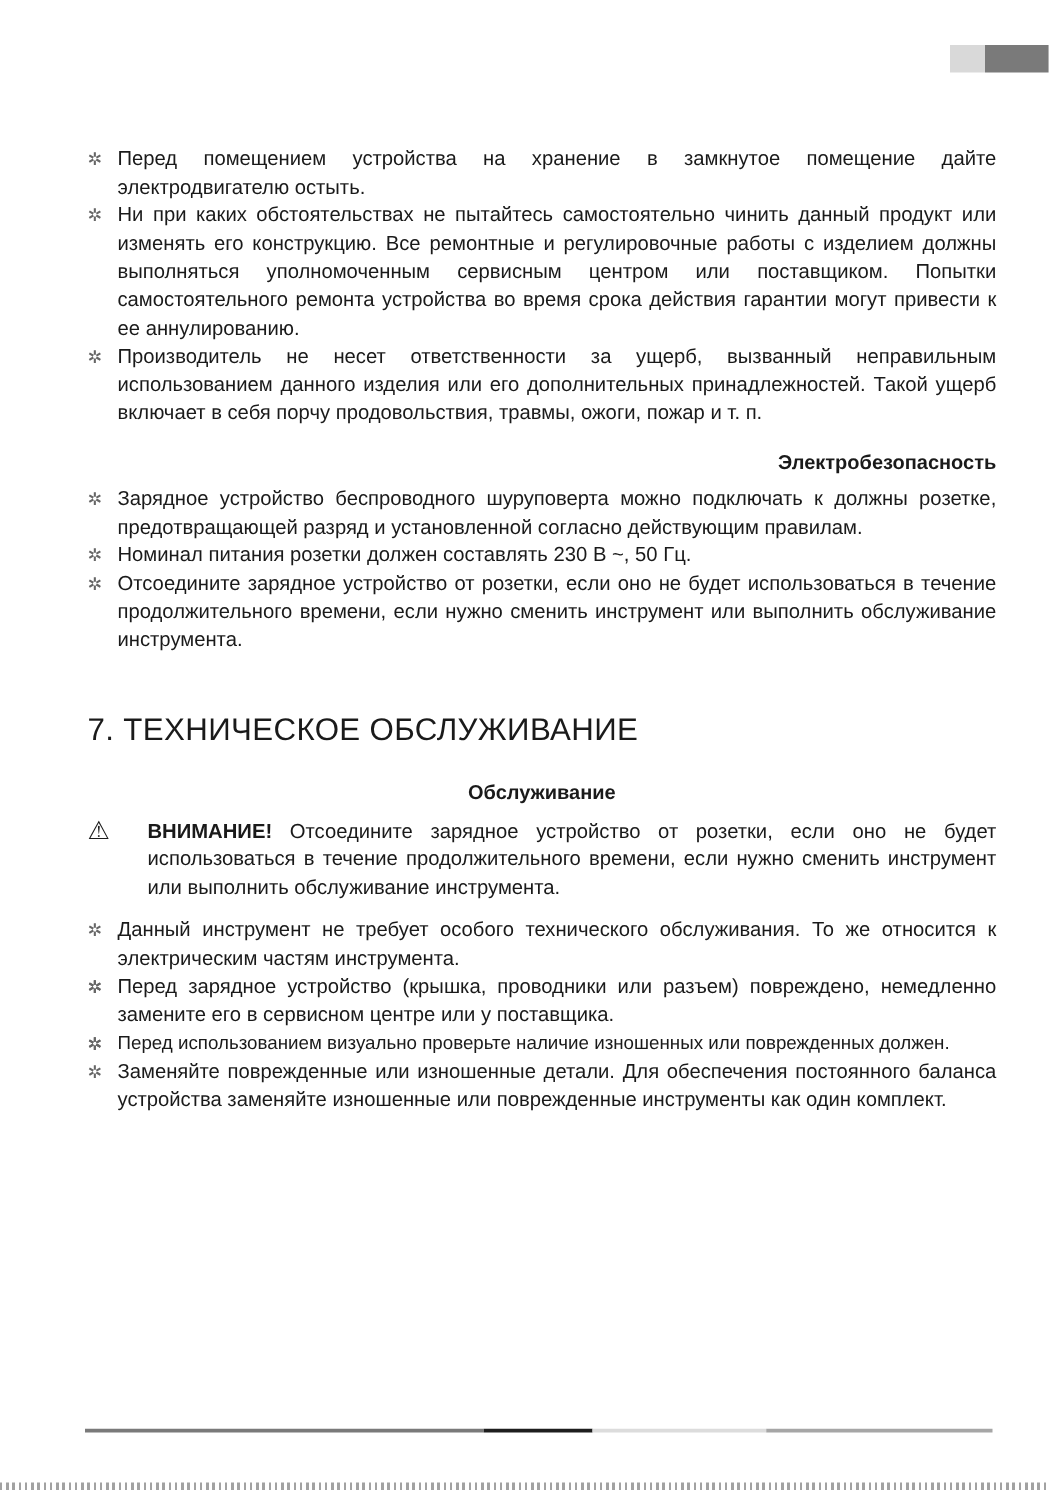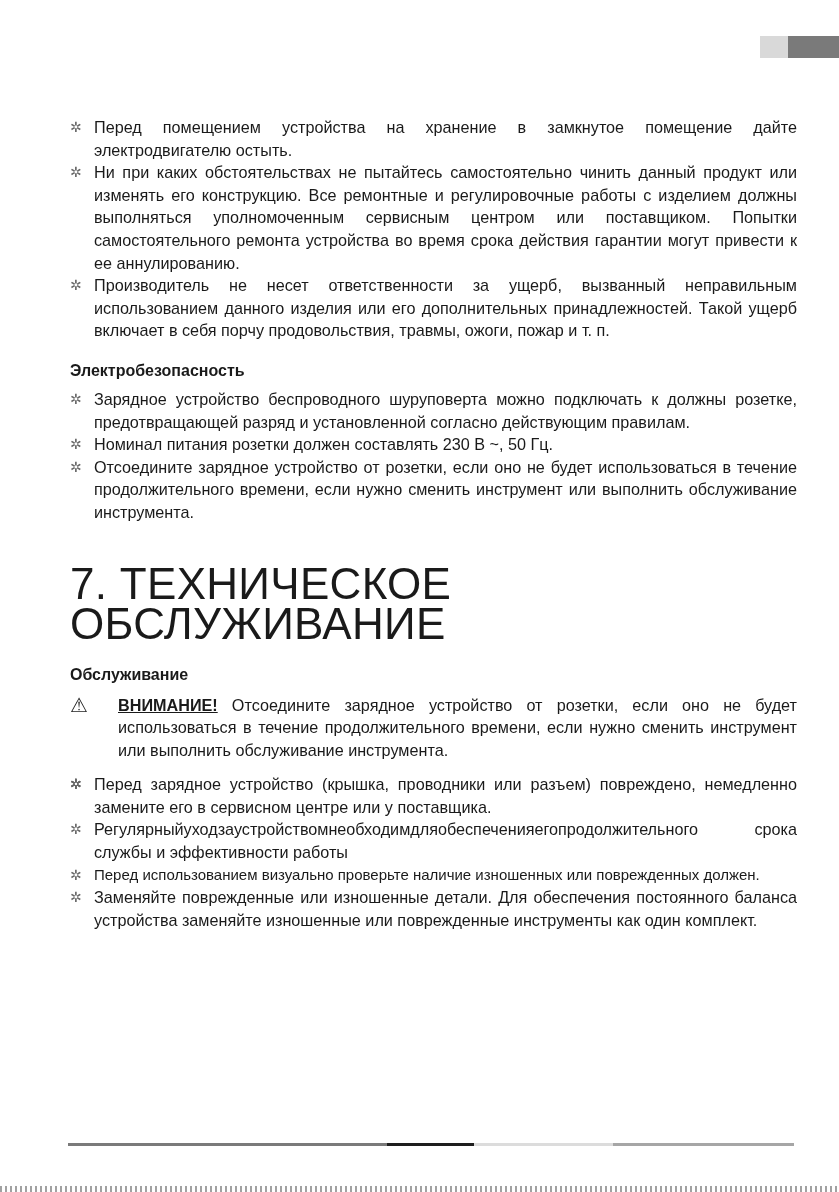--- a/index.html
+++ b/index.html
@@ -4,64 +4,64 @@
 <style>
   html,body{margin:0;padding:0;background:#fff;}
   body{width:839px;height:1192px;position:relative;overflow:hidden;font-family:"Liberation Sans",sans-serif;color:#1a1a1a;}
   .tab-light{position:absolute;left:760px;top:36px;width:28px;height:22px;background:#d9d9d9;}
   .tab-dark{position:absolute;left:788px;top:36px;width:51px;height:22px;background:#7a7a7a;}
   .content{position:absolute;left:70px;top:116px;width:727px;}
   ul.bl{list-style:none;margin:0;padding:0;}
   ul.bl li{position:relative;padding-left:24px;font-size:16.2px;line-height:22.6px;text-align:justify;}
   .bullet{position:absolute;left:0;top:1px;font-size:14px;color:#666;line-height:20px;}
   .sec-h{font-weight:bold;font-size:16px;margin:0;}
-  .h1{font-size:44px;line-height:40px;margin:0;font-weight:normal;letter-spacing:0.3px;}
+  .h1{font-size:25px;line-height:40px;margin:0;font-weight:normal;letter-spacing:0.3px;}
   .h1 .l2{display:block;padding-left:30px;}
   .warn{position:relative;padding-left:48px;font-size:16.2px;line-height:22.6px;text-align:justify;}
   .warn-icon{position:absolute;left:0;top:1px;font-size:20px;line-height:20px;}
-  .warn b{font-weight:bold;text-decoration:underline;}
+  .warn b{font-weight:bold;}
   .footer-bar{position:absolute;top:1143px;height:3px;}
   .dither{position:absolute;left:0;top:1186px;width:839px;height:6px;background:repeating-linear-gradient(90deg,#444 0 2px,#fff 2px 5px);opacity:.5;}
 </style>
 </head>
 <body>
 
 <div class="tab-light"></div>
 <div class="tab-dark"></div>
 
 <div class="content">
   <ul class="bl">
     <li><span class="bullet">✲</span><span>Перед помещением устройства на хранение в  замкнутое помещение дайте электродвигателю остыть.</span></li>
     <li><span class="bullet">✲</span><span>Ни при каких обстоятельствах не пытайтесь самостоятельно чинить данный продукт или изменять его конструкцию. Все ремонтные и регулировочные работы с изделием должны выполняться уполномоченным сервисным центром или поставщиком. Попытки самостоятельного ремонта устройства во время срока действия гарантии могут привести к ее аннулированию.</span></li>
     <li><span class="bullet">✲</span><span>Производитель не несет ответственности за ущерб, вызванный неправильным использованием данного изделия или его дополнительных принадлежностей. Такой ущерб включает в себя порчу продовольствия, травмы, ожоги, пожар и т. п.</span></li>
   </ul>
 
-  <p class="sec-h" style="margin-top:20px;margin-bottom:8px;">Электробезопасность</p>
+  <p class="sec-h" style="margin-top:20px;margin-bottom:8px;text-align:right;">Электробезопасность</p>
   <ul class="bl">
     <li><span class="bullet">✲</span><span>Зарядное устройство беспроводного шуруповерта можно подключать к  должны розетке, предотвращающей разряд и  установленной согласно действующим правилам.</span></li>
     <li><span class="bullet">✲</span><span>Номинал питания розетки должен составлять 230 В ~, 50 Гц.</span></li>
     <li><span class="bullet">✲</span><span>Отсоедините зарядное устройство от розетки, если оно не будет использоваться в течение продолжительного времени, если нужно сменить инструмент или выполнить обслуживание инструмента.</span></li>
   </ul>
 
   <h1 class="h1" style="margin-top:40px;">
     <span>7. ТЕХНИЧЕСКОЕ ОБСЛУЖИВАНИЕ</span>
   </h1>
 
-  <p class="sec-h" style="margin-top:22px;margin-bottom:10px;">Обслуживание</p>
+  <p class="sec-h" style="margin-top:22px;margin-bottom:10px;text-align:center;">Обслуживание</p>
 
   <div class="warn">
     <span class="warn-icon">⚠</span>
     <b>ВНИМАНИЕ!</b><span> Отсоедините зарядное устройство от розетки, если оно не будет использоваться в  течение продолжительного времени, если нужно сменить инструмент или выполнить обслуживание инструмента.</span>
   </div>
 
   <ul class="bl" style="margin-top:12px;">
-    <li><span class="bullet">✲</span></li>
+    <li><span class="bullet">✲</span><span>Данный инструмент не требует особого технического обслуживания. То же относится к электрическим частям инструмента.</span></li>
     <li><span class="bullet">✲</span></li>
     <li><span class="bullet">✲</span><span>Перед зарядное устройство (крышка, проводники или разъем) повреждено, немедленно замените его в сервисном центре или у поставщика.</span></li>
-    <li><span class="bullet">✲</span><span>Регулярныйуходзаустройствомнеобходимдляобеспеченияегопродолжительного срока службы и эффективности работы</span></li>
+    <li><span class="bullet">✲</span></li>
     <li style="font-size:15px;"><span class="bullet">✲</span><span>Перед использованием визуально проверьте наличие изношенных или поврежденных должен.</span></li>
     <li><span class="bullet">✲</span><span>Заменяйте поврежденные или изношенные детали. Для обеспечения постоянного баланса устройства заменяйте изношенные или поврежденные инструменты как один комплект.</span></li>
   </ul>
 </div>
 
 <div class="footer-bar" style="left:68px;width:319px;background:#7a7a7a;"></div>
 <div class="footer-bar" style="left:387px;width:87px;background:#1e1e1e;"></div>
 <div class="footer-bar" style="left:474px;width:139px;background:#dcdcdc;"></div>
 <div class="footer-bar" style="left:613px;width:181px;background:#a6a6a6;"></div>
 <div class="dither"></div>

